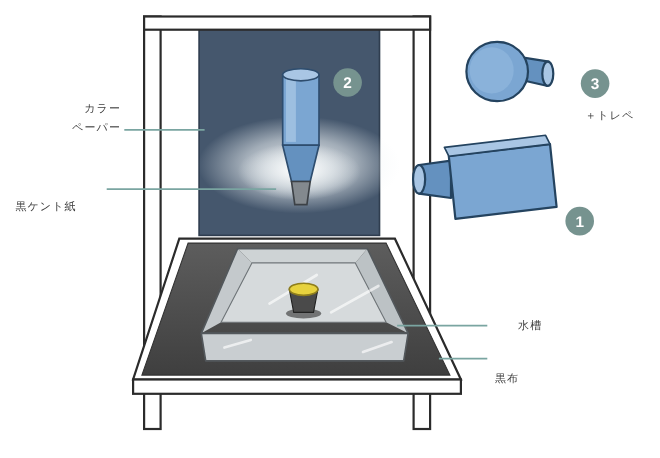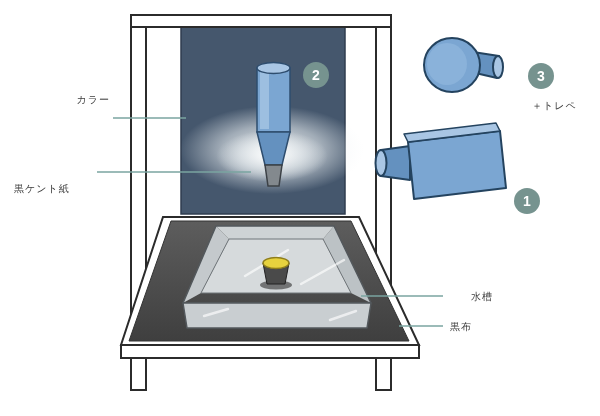--- a/index.html
+++ b/index.html
@@ -101,27 +101,28 @@
     <g stroke-width="1.6" stroke="#7aa5a1">
       <line x1="113" y1="118" x2="186" y2="118"></line>
       <line x1="97" y1="172" x2="251" y2="172"></line>
       <line x1="361" y1="296" x2="443" y2="296"></line>
       <line x1="399" y1="326" x2="443" y2="326"></line>
     </g>
   </svg>
 
   <div class="label label-right" style="left:28px;top:91px;width:82px;">
     <div>カラー</div>
+    <div>ペーパー</div>
   </div>
 
   <div class="label" style="left:14px;top:180px;">黒ケント紙</div>
 
   <div class="label" style="left:471px;top:288px;">水槽</div>
 
-  <div class="label" style="left:450px;top:318px;">黒布</div>
+  <div class="label" style="left:450px;top:336px;">黒布</div>
 
   <div class="label" style="left:532px;top:97px;">＋トレペ</div>
 
   <div class="badge" style="left:514px;top:188px;">1</div>
 
   <div class="badge" style="left:303px;top:62px;">2</div>
 
   <div class="badge" style="left:528px;top:63px;">3</div>
 
 </div>

